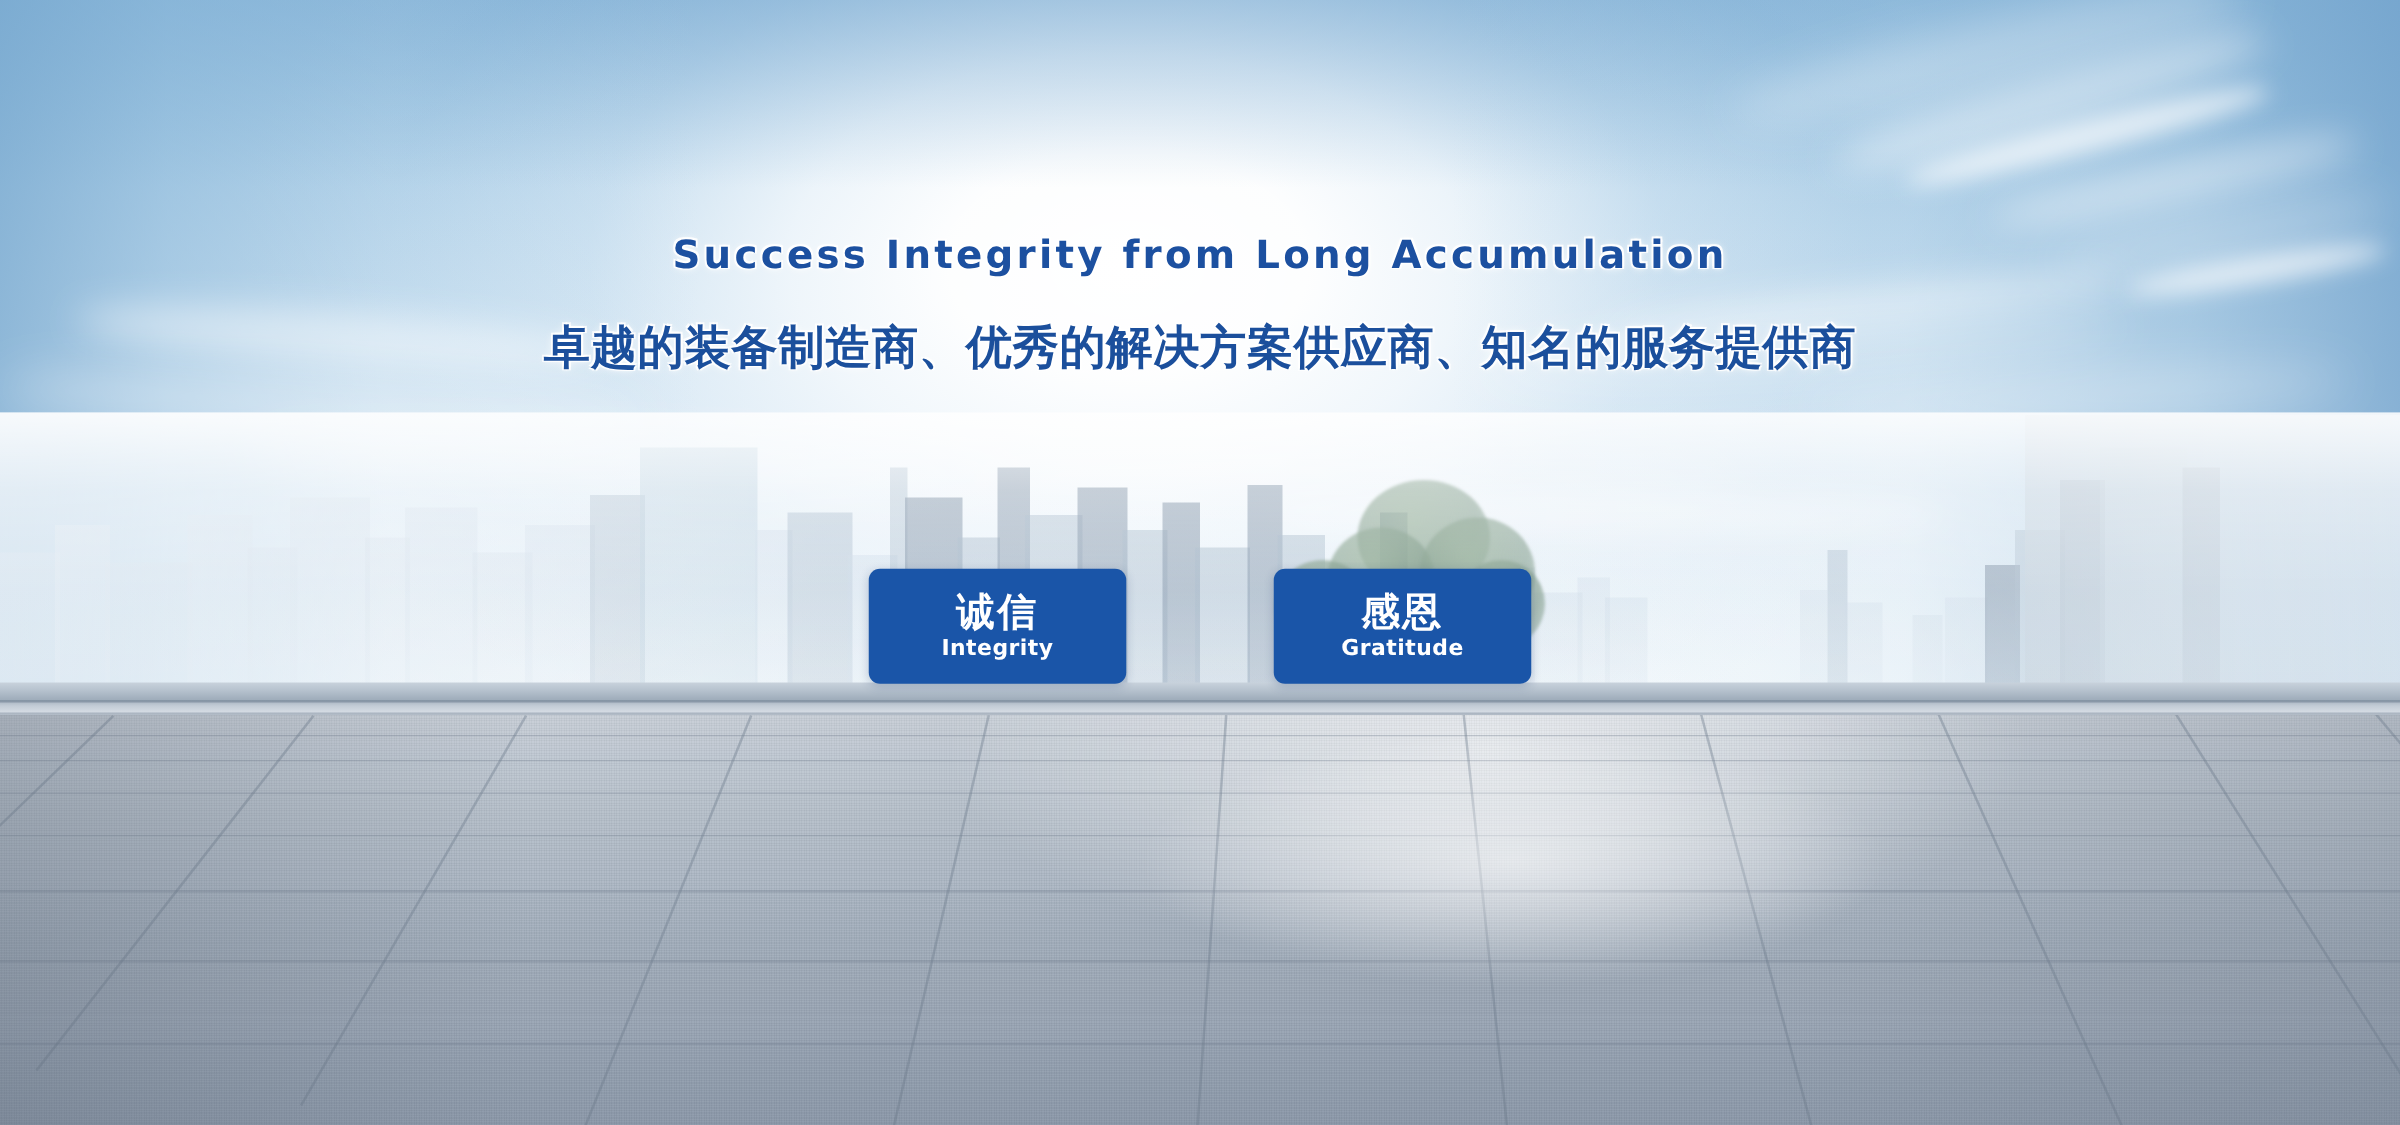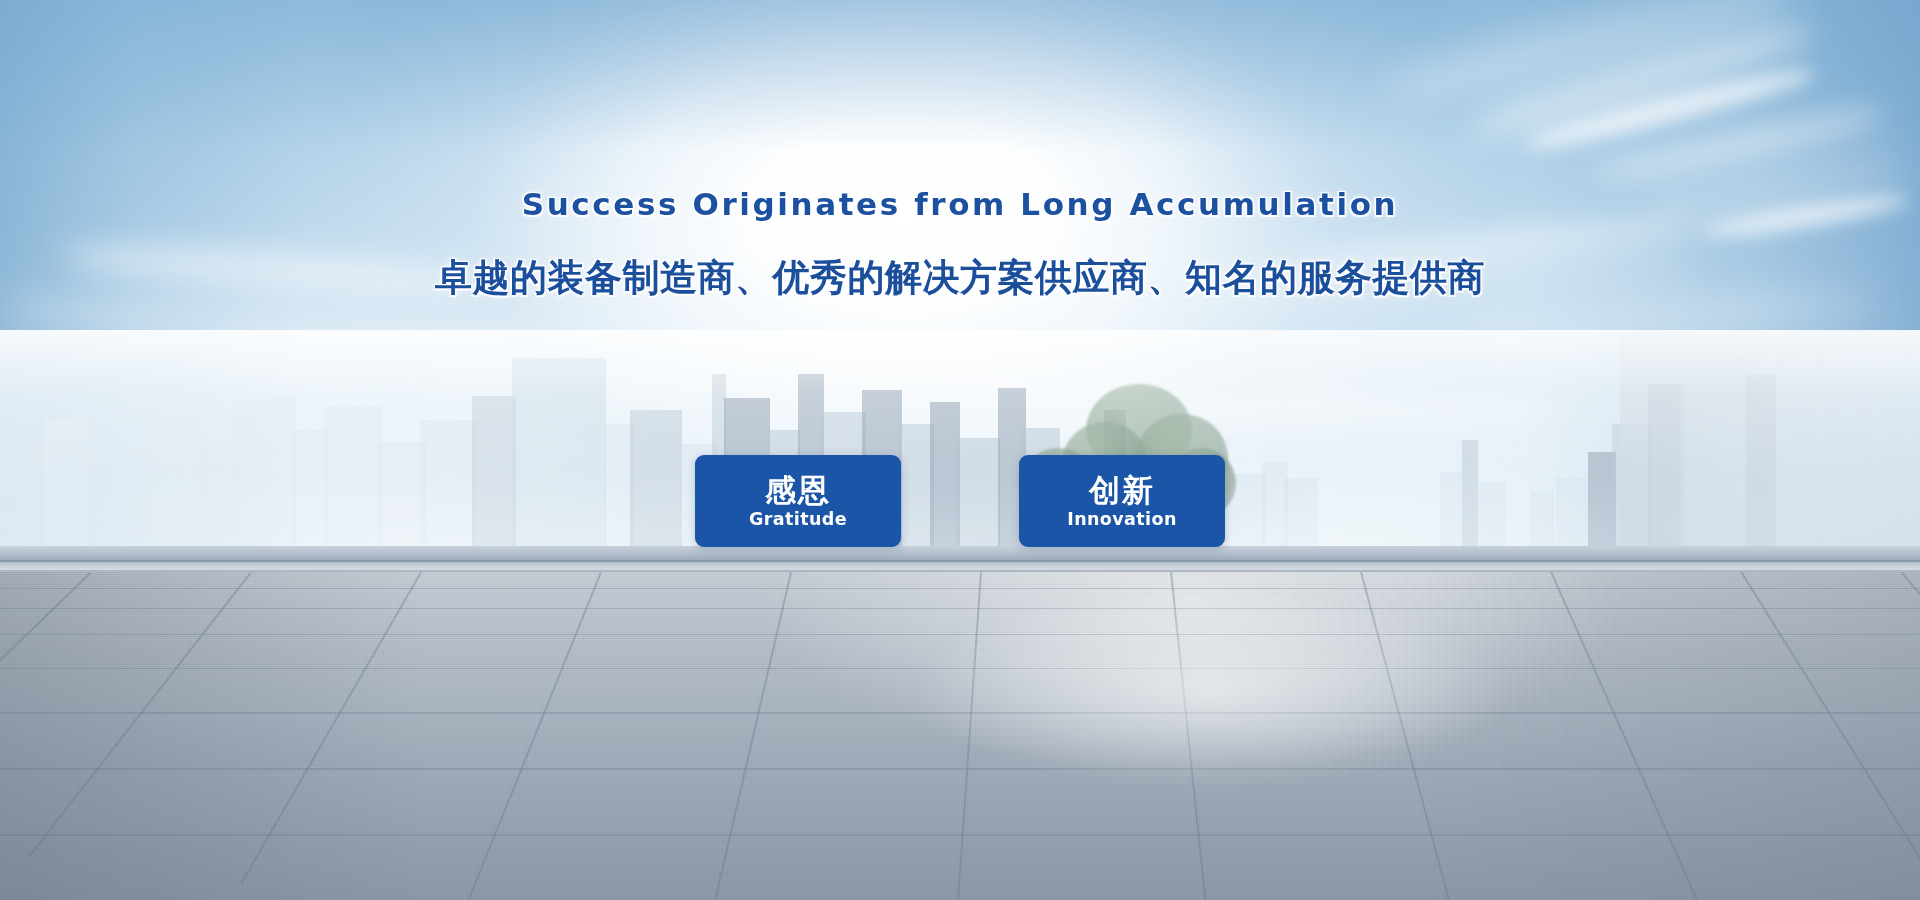--- a/index.html
+++ b/index.html
@@ -359,35 +359,35 @@
     <div class="jline" style="left:1900px; top:0;  width:2px; height:360px; transform:rotate(-40deg);"></div>
     <div class="jline" style="left:90px;   top:0;  width:2px; height:360px; transform:rotate(46deg);"></div>
 
     <div class="plaza-vign"></div>
   </div>
   <div class="glow"></div>
 
   <div class="content">
 
 
-    <div class="headline-en">Success Originates from Long Accumulation</div>
+    <div class="headline-en">Success Integrity from Long Accumulation</div>
 
     <div class="sub-cn">卓越的装备制造商、优秀的解决方案供应商、知名的服务提供商</div>
 
 
     <div class="boxes">
 
+      <div class="vbox">
+        <div class="vbox-cn">诚信</div>
+        <div class="vbox-en">Integrity</div>
+      </div>
 
       <div class="vbox">
         <div class="vbox-cn">感恩</div>
         <div class="vbox-en">Gratitude</div>
       </div>
 
-      <div class="vbox">
-        <div class="vbox-cn">创新</div>
-        <div class="vbox-en">Innovation</div>
-      </div>
 
 
     </div>
   </div>
 
 </div>
 
 </body></html>

